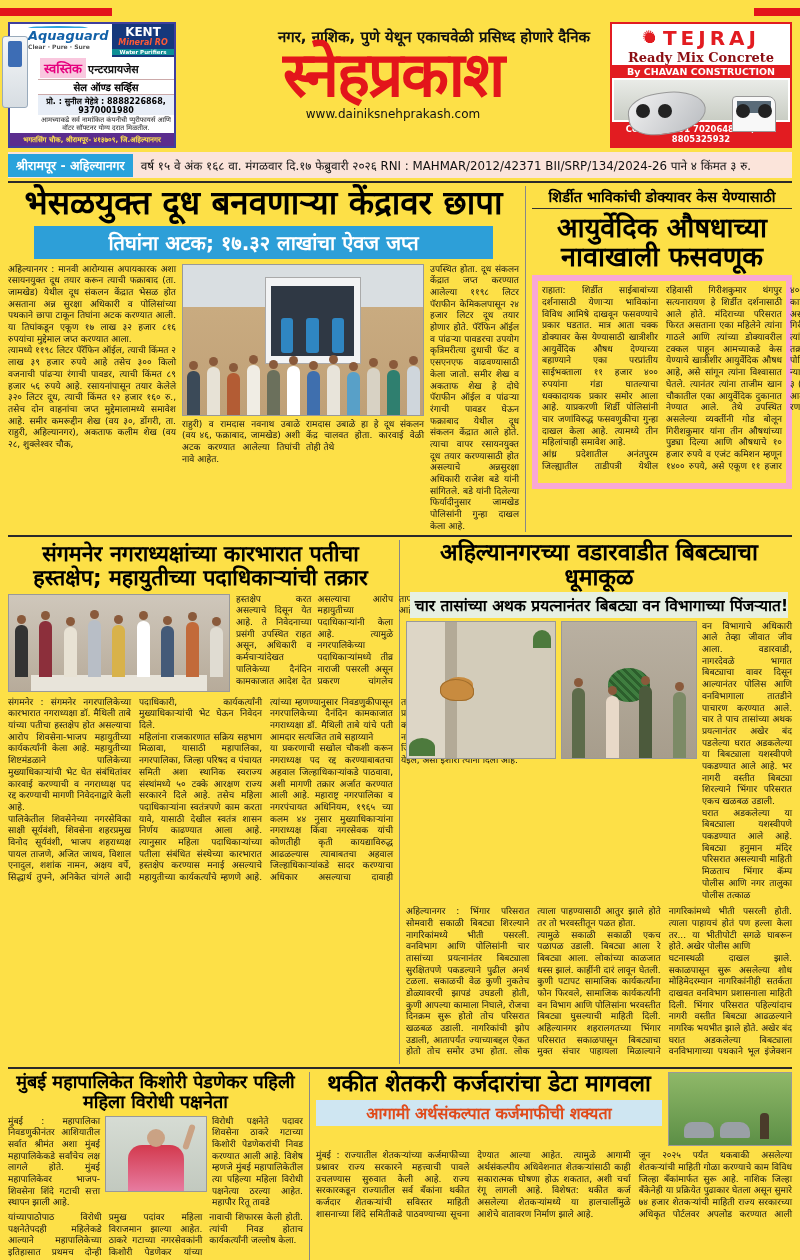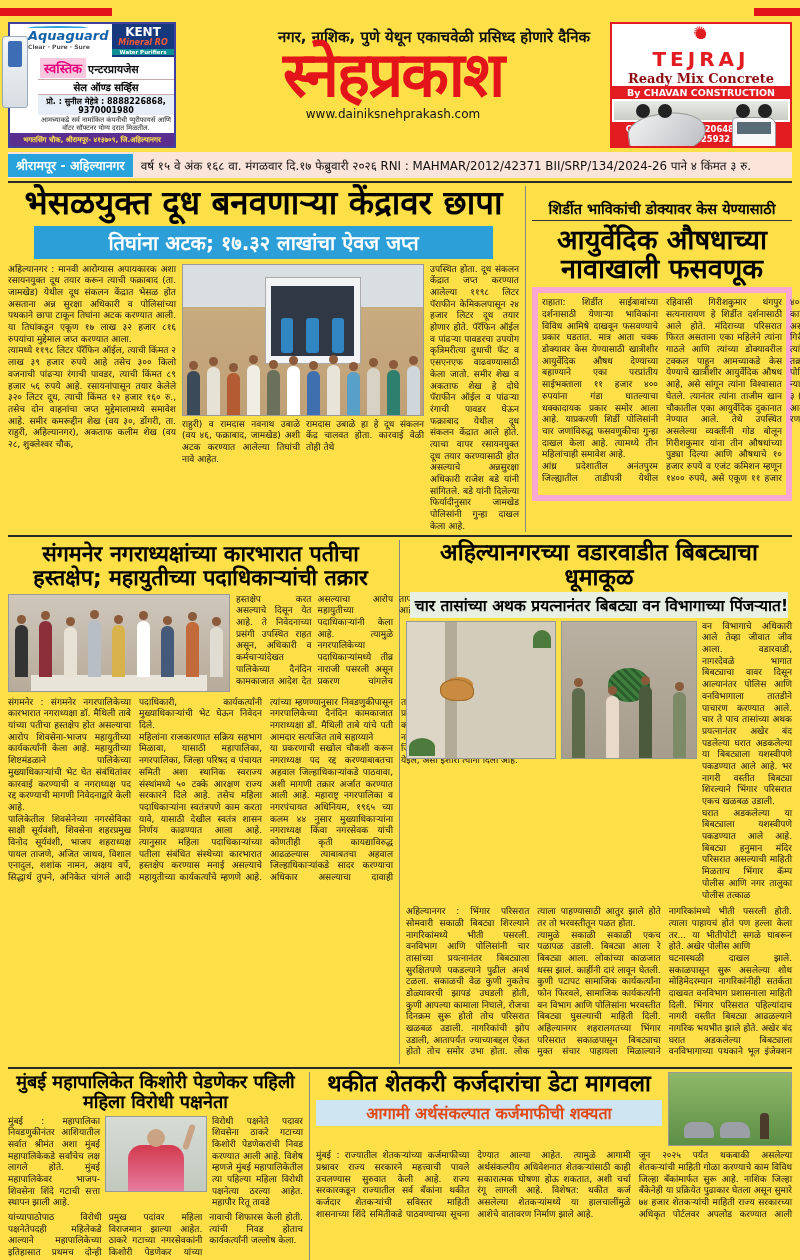--- a/index.html
+++ b/index.html
@@ -31,21 +31,21 @@
   .prop { text-align:center; font-weight:bold; font-size:8px; margin-left:28px; background:#e8eef7; }
   .adnote { text-align:center; font-size:6.8px; margin-left:28px; color:#222; line-height:1.2; padding:1px; }
   .adaddr { margin-top:auto; background:#5b2d8e; color:#ffe34d; font-weight:bold; font-size:7px; text-align:center; padding:2px 1px; }
 
   .masthead { flex:1; text-align:center; position:relative; }
   .tagline { font-size:15px; font-weight:bold; text-align:right; padding:4px 14px 0 0; color:#111; }
   .title { color:#e3151b; font-weight:900; font-size:62px; line-height:0.95; letter-spacing:-2px; }
   .website { font-weight:normal; font-size:12px; color:#111; margin-top:2px; }
 
   .ad-right { width:182px; border:2px solid #e21c21; background:#fff; display:flex; flex-direction:column; overflow:hidden; }
-  .tejraj { display:flex; align-items:center; justify-content:center; gap:5px; padding:2px 0 0 0;flex-direction:column; }
+  .tejraj { display:flex; align-items:center; justify-content:center; gap:5px; padding:2px 0 0 0; }
   .sun { width:16px; height:16px; border-radius:50%; background:radial-gradient(#e21c21 40%, #e21c21 45%, transparent 46%); position:relative; }
   .sun:before { content:"✺"; color:#e21c21; font-size:16px; position:absolute; top:-3px; left:0; }
   .tejraj .brand { color:#e21c21; font-weight:900; font-size:20px; letter-spacing:4px; }
   .rmc { text-align:center; color:#8b0d12; font-weight:bold; font-size:13px; font-family:"DejaVu Serif","Liberation Serif",serif; }
   .bychavan { background:#e21c21; color:#fff; font-weight:bold; font-size:9.5px; text-align:center; padding:1px 0; }
   .truckbox { flex:1; position:relative; background:linear-gradient(#e9ebe7,#c9cdc4); margin:2px; }
   .drum { position:absolute; left:14px; top:12px; width:78px; height:42px; background:linear-gradient(135deg,#f2f2f2,#b9bcc0); border-radius:45% 55% 55% 45%; transform:rotate(-8deg); border:1px solid #999; }
   .cab { position:absolute; right:12px; top:16px; width:44px; height:36px; background:#f8f8f8; border:1px solid #999; border-radius:4px 8px 0 0; }
   .cab:before { content:""; position:absolute; top:4px; left:4px; right:4px; height:12px; background:#5a6b78; }
   .wheel { position:absolute; bottom:2px; width:14px; height:14px; border-radius:50%; background:#222; }
@@ -73,21 +73,21 @@
   .milk-c1 { width:168px; }
   .milk-mid { width:242px; }
   .milk-photo { height:152px; background:linear-gradient(#d9dee1 0%,#d9dee1 28%,#c9ab80 28%,#bfa077 100%); }
   .m-truck { position:absolute; left:34%; top:8%; width:40%; height:58%; background:#f2f3f4; border:1px solid #aaa; }
   .m-open { position:absolute; left:6%; top:10%; right:6%; bottom:8%; background:#2f3844; display:flex; align-items:flex-end; justify-content:space-around; padding:3px; }
   .barrel { width:16%; height:55%; background:#2f86c2; border-radius:3px; }
   .milk-under { display:flex; gap:6px; margin-top:3px; }
   .milk-under .bodytext { flex:1; }
   .milk-c2 { flex:1; }
 
-  .ayur { flex:1; padding-left:6px;margin-top:12px; }
+  .ayur { flex:1; padding-left:6px; }
   .ayur-kicker { font-size:14.5px; font-weight:bold; text-align:center; border-bottom:1px solid #333; padding-bottom:2px; }
   .ayur-headline { font-size:27px; font-weight:900; text-align:center; line-height:1.08; margin:4px 0; color:#000; }
   .ayur-body { border:6px solid #f9a8d4; padding:4px; column-count:2; column-gap:8px; height:214px; }
 
   
   .sang { width:392px; border-right:1px solid #888; padding-right:6px; }
   .sang-headline { font-size:21.5px; font-weight:900; text-align:center; line-height:1.1; margin:2px 0 4px 0; }
   .sang-media { display:flex; gap:6px; }
   .sang-photo { width:222px; height:98px; background:linear-gradient(#cfc7bb,#b7ab9a); }
   .sang-side { flex:1; column-count:2; column-gap:6px; height:98px; }

